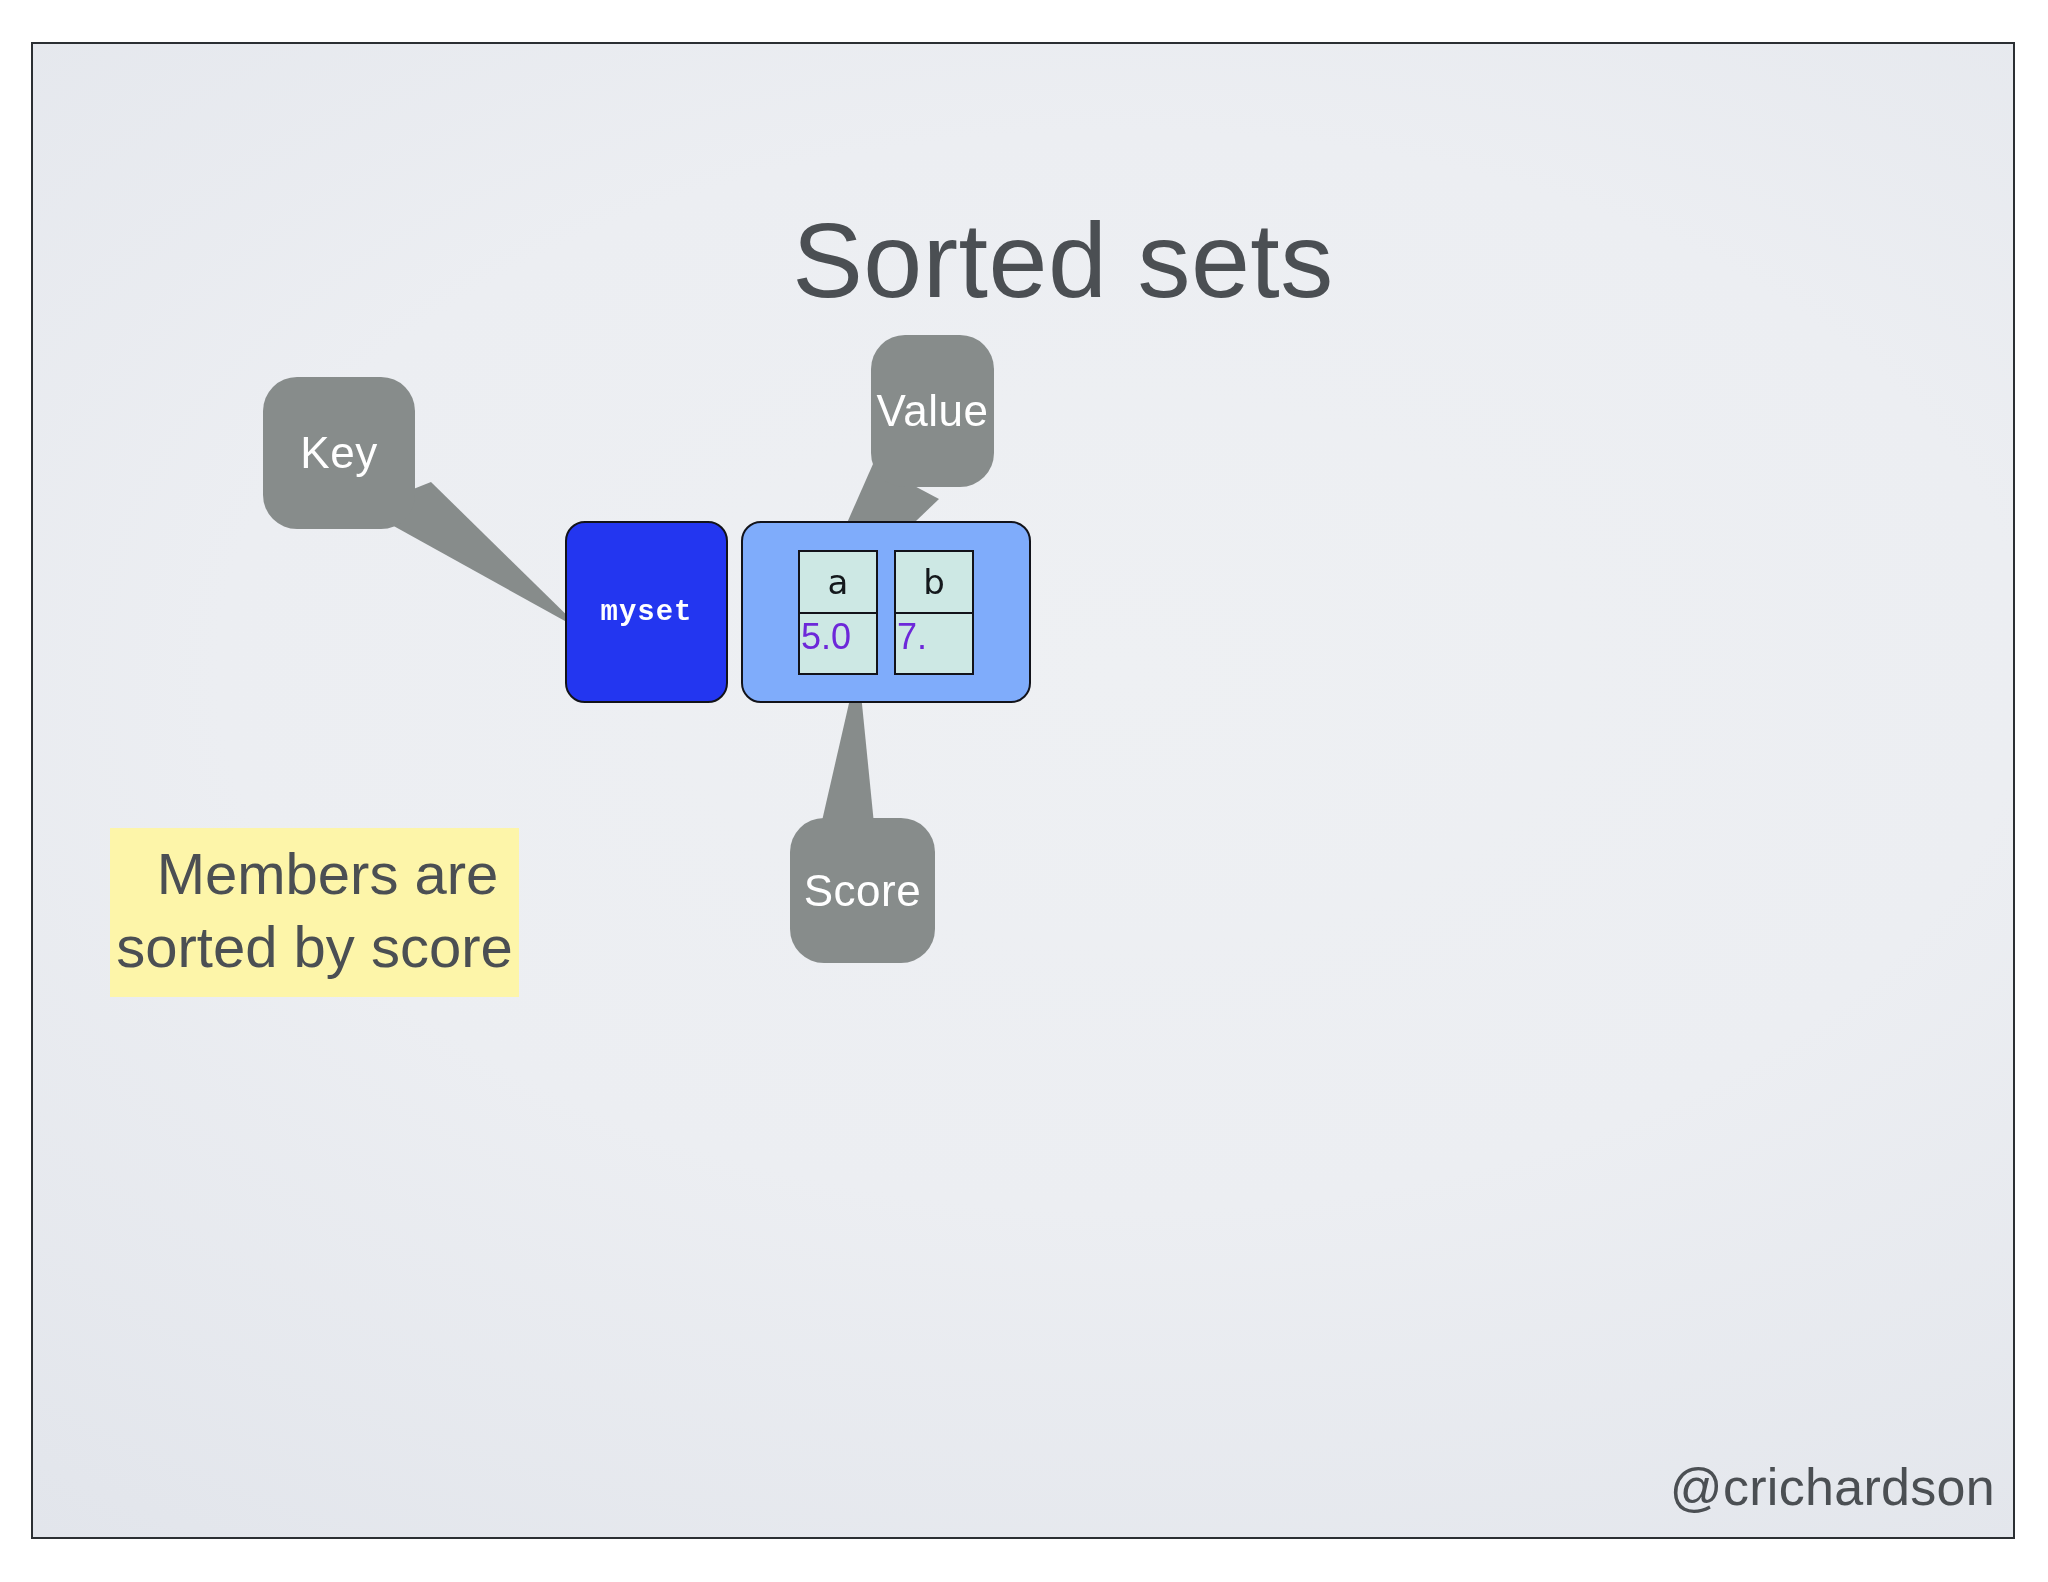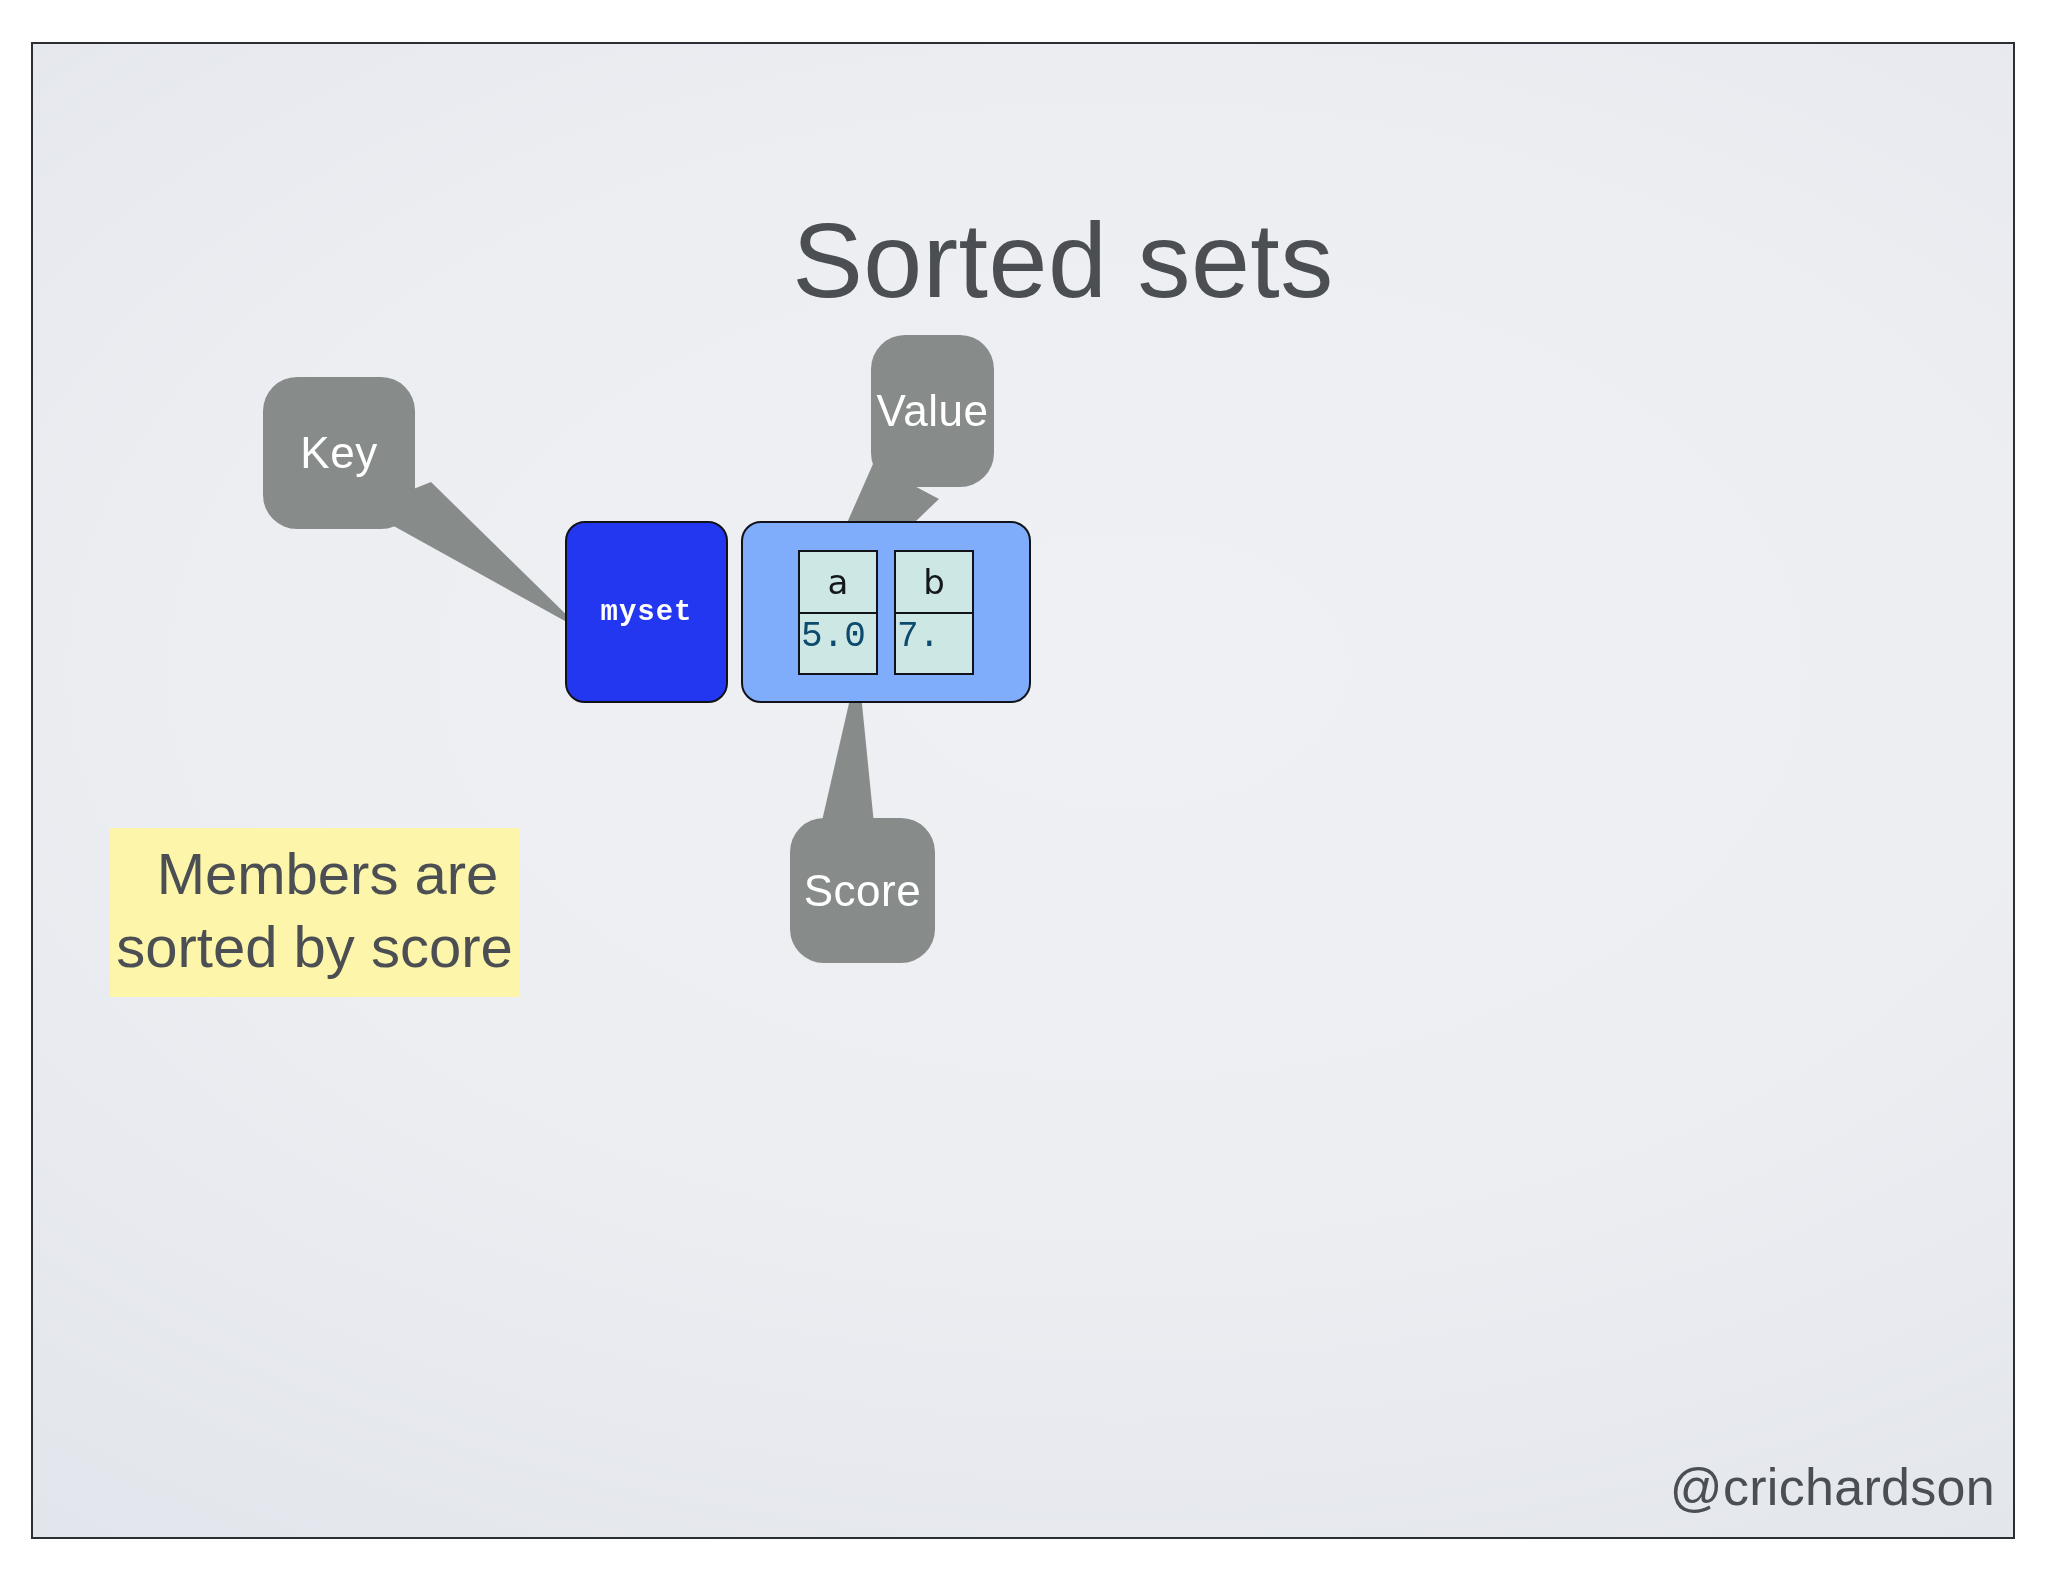--- a/index.html
+++ b/index.html
@@ -150,22 +150,22 @@
     font-family: "DejaVu Sans", sans-serif;
   }
   .member-score {
     flex: 1;
     display: flex;
     align-items: flex-start;
     justify-content: flex-start;
     padding-top: 2px;
     padding-left: 1px;
     font-size: 36px;
-    color: #0c4a6e;
-    font-family: Liberation Mono, monospace;
+    color: #6d28d9;
+    font-family: Liberation Sans, sans-serif;
     white-space: nowrap;
     overflow: hidden;
   }
 
   
   #note-box {
     position: absolute;
     left: 77px;
     top: 784px;
     width: 409px;

